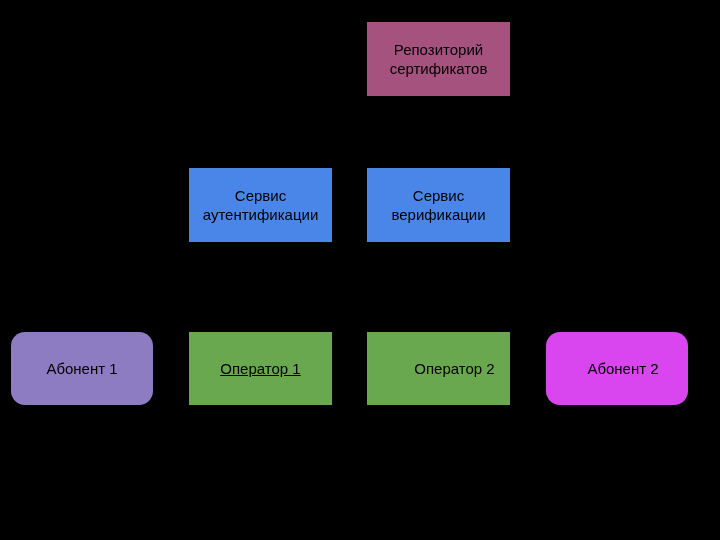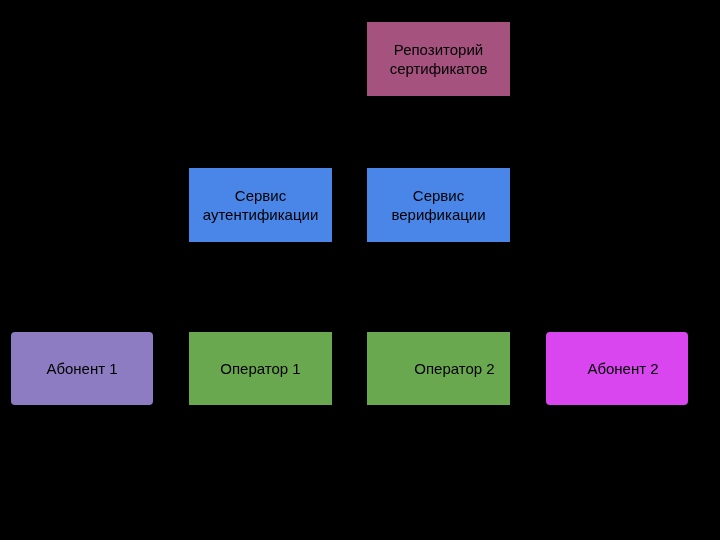--- a/index.html
+++ b/index.html
@@ -27,30 +27,30 @@
     text-align: center;
     padding: 0 4px;
     white-space: pre-line;
     user-select: none;
   }
   .node-label {
     display: block;
     white-space: pre-line;
   }
   .shape-rect { border-radius: 0; }
-  .shape-rounded { border-radius: 4px; text-align: center; }
+  .shape-rounded { border-radius: 14px; text-align: center; }
 </style>
 </head>
 <body>
 
 <div id="canvas">
 
 <div class="node shape-rect" style="left: 367px; top: 22px; width: 143px; height: 74px; background: rgb(166, 82, 127);"><span class="node-label">Репозиторий
 сертификатов</span></div>
     <div class="node shape-rect" style="left: 189px; top: 168px; width: 143px; height: 74px; background: rgb(74, 134, 232);"><span class="node-label">Сервис
 аутентификации</span></div>
     <div class="node shape-rect" style="left: 367px; top: 168px; width: 143px; height: 74px; background: rgb(74, 134, 232);"><span class="node-label">Сервис
 верификации</span></div>
     <div class="node shape-rounded" style="left: 11px; top: 332px; width: 142px; height: 73px; background: rgb(142, 124, 195);"><span class="node-label">Абонент 1</span></div>
-    <div class="node shape-rect" style="left: 189px; top: 332px; width: 143px; height: 73px; background: rgb(106, 168, 79);"><span class="node-label">Оператор 1</span></div>
+    <div class="node shape-rect" style="left: 189px; top: 332px; width: 143px; height: 73px; background: rgb(106, 168, 79); text-decoration: underline;"><span class="node-label">Оператор 1</span></div>
     <div class="node shape-rect" style="left: 367px; top: 332px; width: 143px; height: 73px; background: rgb(106, 168, 79); padding-left: 36px;"><span class="node-label">Оператор 2</span></div>
     <div class="node shape-rounded" style="left: 546px; top: 332px; width: 142px; height: 73px; background: #d946ef; padding-left: 16px;"><span class="node-label">Абонент 2</span></div>
   </div>
 
 </body></html>

